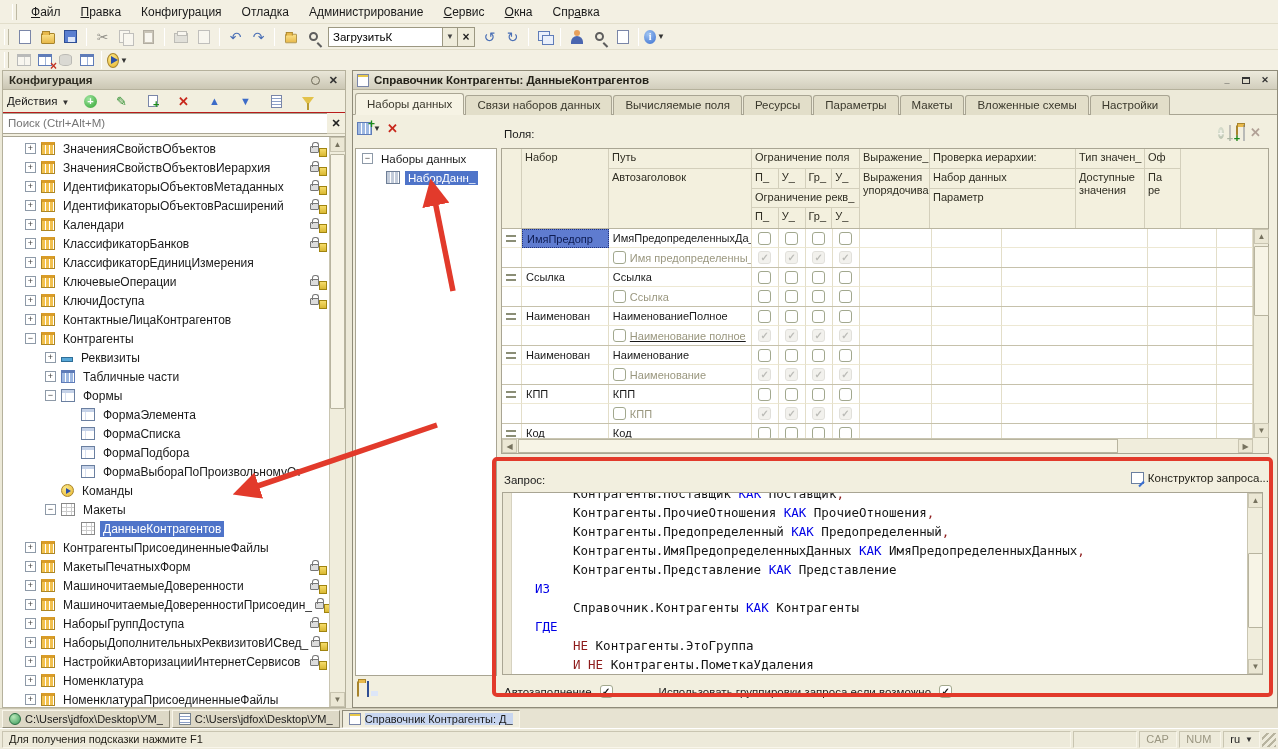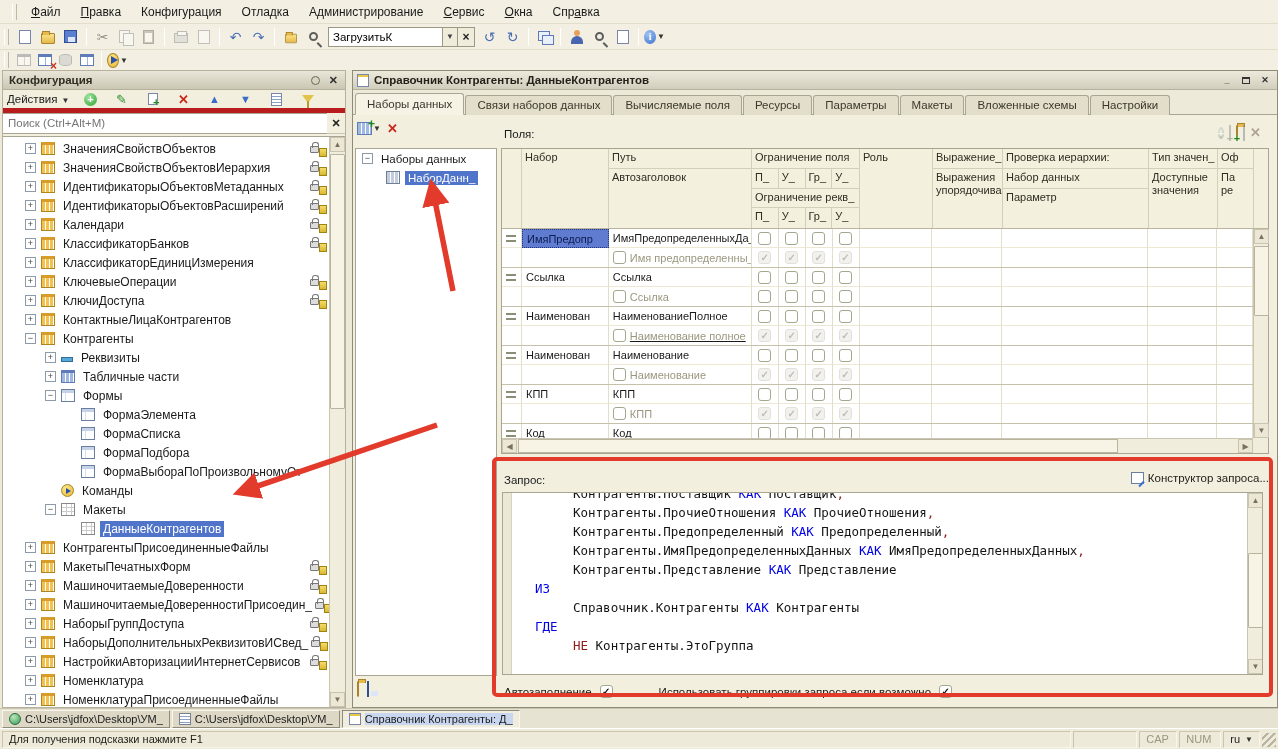--- a/index.html
+++ b/index.html
@@ -54,21 +54,21 @@
   .combo input { width:114px; height:20px; border:1px solid #9C9882; border-right:none; background:#fff; font-family:"Liberation Sans",sans-serif; font-size:11.5px; padding:0 4px; }
   .combo .drop { width:16px; height:20px; background:#EFECDB; border:1px solid #9C9882; font-size:8px; display:flex; align-items:center; justify-content:center; color:#444; }
   .combo .clear { width:17px; height:20px; display:flex; align-items:center; justify-content:center; font-weight:bold; font-size:12px; color:#222; border:1px solid #9C9882; border-left:none; background:#EFECDB; }
 
   
   #cfgpanel { position:absolute; left:2px; top:70px; width:344px; height:638px; background:#F2EFDF; border:1px solid #B5B19C; }
   .pnl-hdr { height:19px; background:linear-gradient(#E9E6D8,#CBC7B4); display:flex; align-items:center; padding:0 4px 0 6px; font-weight:bold; font-size:11.5px; color:#2F2D22; border-bottom:1px solid #B5B19C; }
   .pnl-hdr .sp { flex:1; }
   .pin { width:9px; height:9px; border:1px solid #6E6A58; border-radius:50%; background:#D8D4C2; margin-right:6px; }
   .xbtn { font-size:11px; font-weight:bold; color:#333; padding:0 3px; }
-  #actionsbar { height:23px; display:flex; align-items:center; padding:0 4px; gap:11px; border-bottom:5px solid #b91c1c; font-size:11.5px; }
+  #actionsbar { height:23px; display:flex; align-items:center; padding:0 4px; gap:11px; border-bottom:1px solid #b91c1c; font-size:11.5px; }
   .abtn { display:flex; align-items:center; justify-content:center; width:20px; height:19px; border:1px solid transparent; border-radius:2px; }
   .a-add { width:13px; height:13px; border-radius:50%; background:radial-gradient(circle at 35% 30%, #9FE49F, #2FA32F); color:#fff; font-weight:bold; font-size:11px; line-height:12px; text-align:center; }
   .a-x { color:#C8281C; font-weight:bold; font-size:13px; }
   .a-up { color:#3D6CC8; font-size:11px; }
   .a-pencil { color:#2E8F2E; font-size:13px; }
   .a-funnel { width:0; height:0; border-left:6px solid transparent; border-right:6px solid transparent; border-top:8px solid #E3C24A; position:relative; }
   .a-funnel::after { content:""; position:absolute; left:-1px; top:-2px; width:2px; height:7px; background:#B89A30; }
   .a-doclist { width:11px; height:13px; background:#fff; border:1px solid #7A86A8; background-image:linear-gradient(transparent 2px, #8CA0C8 2px 3px, transparent 3px 5px, #8CA0C8 5px 6px, transparent 6px 8px, #8CA0C8 8px 9px, transparent 9px); }
   #searchrow { height:21px; display:flex; align-items:center; border-bottom:1px solid #C9C5B1; }
   #searchrow input { flex:1; height:21px; border:1px solid #A9A593; border-left:none; border-right:none; background:#fff; padding:0 5px; font-size:11.5px; font-family:"Liberation Sans",sans-serif; color:#9A977F; }
@@ -631,21 +631,20 @@
               <span class="fhc">У_</span>
             </div>
           <div class="hr1">Ограничение рекв_</div>
           <div class="flags4" style="border-bottom:none">
               <span class="fhc">П_</span>
               <span class="fhc">У_</span>
               <span class="fhc">Гр_</span>
               <span class="fhc">У_</span>
             </div>
         </div>
-        <div class="hc" style="width:73px">Роль</div>
         <div class="hcol" style="width:70px">
           <div class="hr1">Выражение_</div>
           <div class="hr3">Выражения упорядочива</div>
         </div>
         <div class="hcol" style="width:146px">
           <div class="hr1">Проверка иерархии:</div>
           <div class="hr1">Набор данных</div>
           <div class="hr3">Параметр</div>
         </div>
         <div class="hcol" style="width:69px">
@@ -964,20 +963,21 @@
       <div id="qtext">
           <div class="qline ind1"><span class="tk-id">Контрагенты.Поставщик </span><span class="tk-kw">КАК</span><span class="tk-id"> Поставщик</span><span class="tk-op">,</span></div>
           <div class="qline ind1"><span class="tk-id">Контрагенты.ПрочиеОтношения </span><span class="tk-kw">КАК</span><span class="tk-id"> ПрочиеОтношения</span><span class="tk-op">,</span></div>
           <div class="qline ind1"><span class="tk-id">Контрагенты.Предопределенный </span><span class="tk-kw">КАК</span><span class="tk-id"> Предопределенный</span><span class="tk-op">,</span></div>
           <div class="qline ind1"><span class="tk-id">Контрагенты.ИмяПредопределенныхДанных </span><span class="tk-kw">КАК</span><span class="tk-id"> ИмяПредопределенныхДанных</span><span class="tk-op">,</span></div>
           <div class="qline ind1"><span class="tk-id">Контрагенты.Представление </span><span class="tk-kw">КАК</span><span class="tk-id"> Представление</span></div>
           <div class="qline ind0"><span class="tk-kw">ИЗ</span></div>
           <div class="qline ind1"><span class="tk-id">Справочник.Контрагенты </span><span class="tk-kw">КАК</span><span class="tk-id"> Контрагенты</span></div>
           <div class="qline ind0"><span class="tk-kw">ГДЕ</span></div>
           <div class="qline ind1"><span class="tk-op">НЕ</span><span class="tk-id"> Контрагенты.ЭтоГруппа</span></div>
+          <div class="qline ind1"><span class="tk-op">И НЕ</span><span class="tk-id"> Контрагенты.ПометкаУдаления</span></div>
         </div>
       <div id="qscroll" class="vscroll">
         <div class="arr up">▲</div>
         <div class="thumb" style="top:60px;height:75px;"></div>
         <div class="arr dn">▼</div>
       </div>
     </div>
 
     <div id="qopts">
       <span>Автозаполнение</span>

